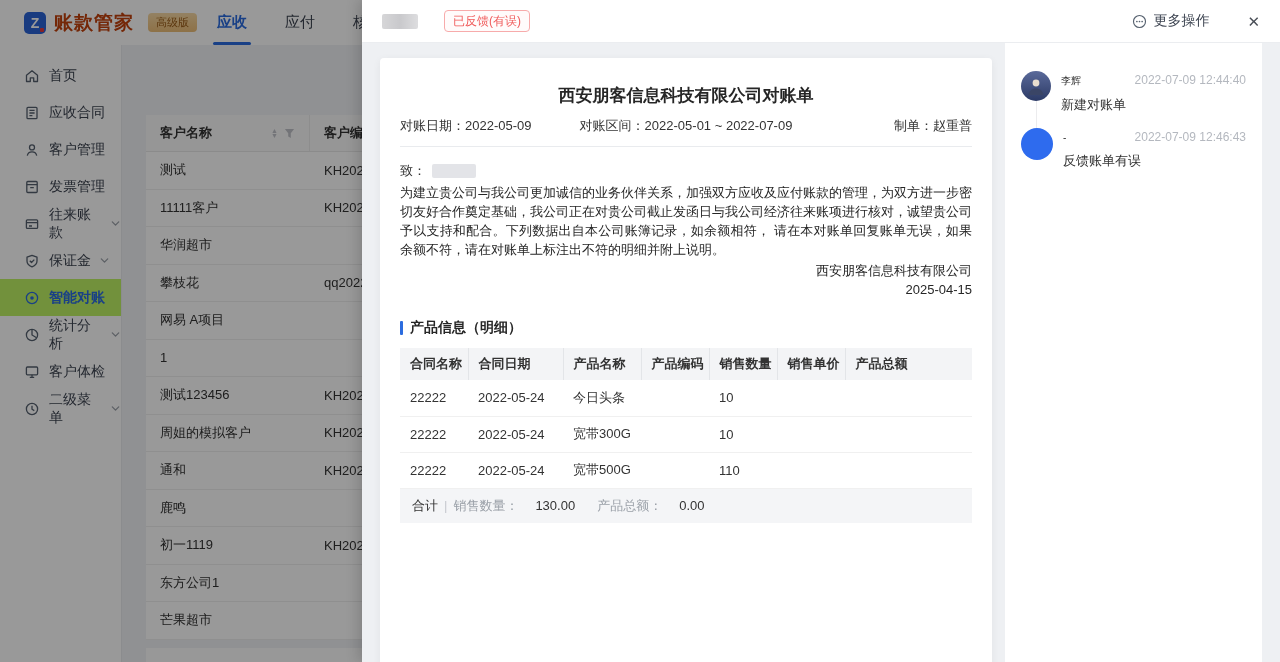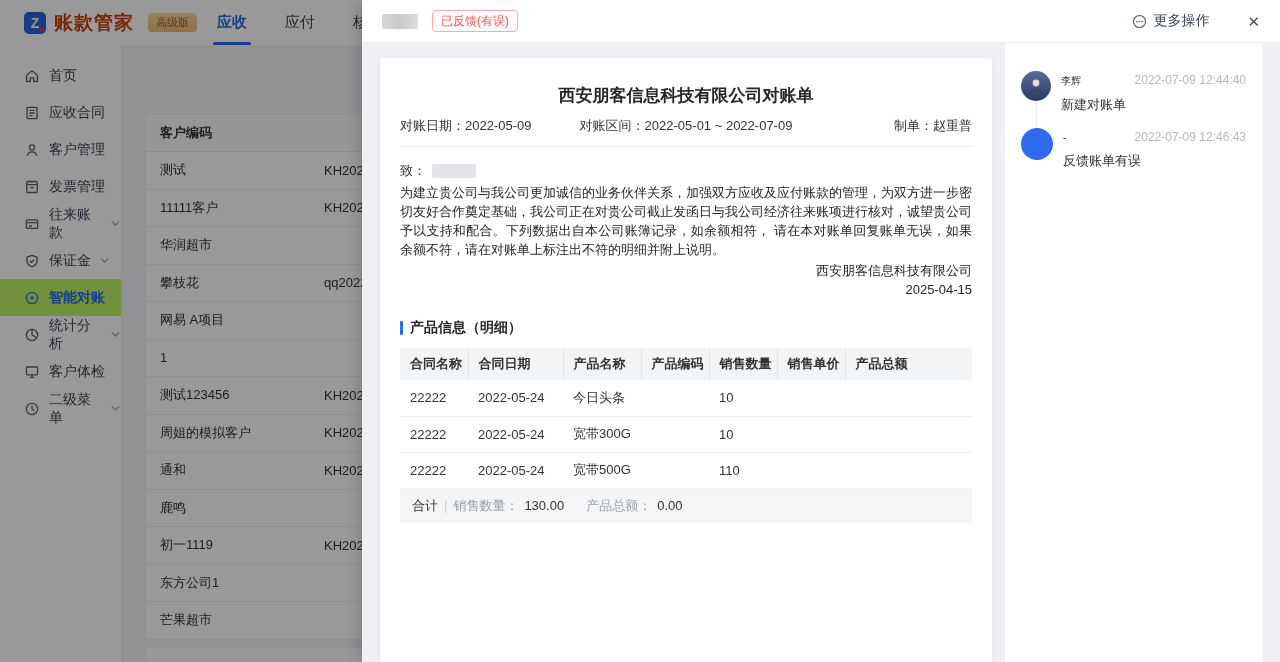--- a/index.html
+++ b/index.html
@@ -40,21 +40,21 @@
   .c-row { display:flex; height:37.5px; border-bottom:1px solid #efefef; font-size:13px; }
   .c-cell { display:flex; align-items:center; padding:0 14px; white-space:nowrap; overflow:hidden; }
   .c-cell.name { width:164px; }
   .pagination-bar { position:absolute; left:23px; top:603px; width:560px; height:14px; background:#fdfdfd; }
 
   
   .mask { position:absolute; inset:0; background:rgba(0,0,0,0.40); z-index:10; }
 
   
   .drawer { position:absolute; top:0; left:362px; width:918px; height:662px; background:#fff; z-index:20; box-shadow:-4px 0 12px rgba(0,0,0,0.15); }
-  .drawer-header { height:43px; display:flex; align-items:center; padding:0 20px; border-bottom:1px solid #ebedf0; background:#fff; }
+  .drawer-header { height:43px; display:flex; align-items:center; padding:0 20px; border-bottom:1px solid #ebedf0; background:#fff;gap:12px; }
   .redact { background:linear-gradient(90deg,#d6d6d8,#c9c9cc,#dddddf); border-radius:2px; filter:blur(0.6px); }
   .redact.title { width:36px; height:15px; margin-right:14px; }
   .status-badge { font-size:12px; color:#f05b5b; border:1px solid #f7abab; background:#fffbfb; border-radius:4px; padding:2px 8px; line-height:16px; }
   .header-right { margin-left:auto; display:flex; align-items:center; }
   .more-btn { display:flex; align-items:center; gap:6px; font-size:14px; color:#3c4350; cursor:pointer; }
   .more-btn .ic svg { width:15px; height:15px; display:block; color:#55606e; }
   .close-btn { margin-left:38px; font-size:15px; color:#4a4f57; cursor:pointer; line-height:1; }
 
   .drawer-body { position:relative; height:619px; background:#eef0f3; overflow:hidden; }
 
@@ -76,21 +76,21 @@
 
   table.prod { margin-top:11px; width:100%; border-collapse:collapse; table-layout:fixed; font-size:13px; }
   table.prod thead td { background:#f3f4f6; height:32px; padding:0 10px; font-weight:600; color:#333; border-right:1px solid #e3e5e8; white-space:nowrap; overflow:hidden; }
   table.prod thead td:last-child { border-right:none; }
   table.prod tbody td { height:36px; padding:0 10px; border-bottom:1px solid #f0f0f0; color:#333; white-space:nowrap; overflow:hidden; }
   .prod-summary { margin-top:0; height:34px; background:#f4f5f7; display:flex; align-items:center; padding:0 12px; font-size:13px; }
   .prod-summary .dark { color:#333; }
   .prod-summary .lite { color:#9aa0a8; }
   .prod-summary .sep { margin:0 6px; color:#c6c9cf; }
   .prod-summary .gap { width:22px; }
-  .prod-summary .v { margin-left:6px; }
+  .prod-summary .v { margin-left:17px; }
 
   .timeline-panel { position:absolute; left:643px; top:0; width:257px; height:100%; background:#fff; padding:28px 16px 0 16px; }
   .tl-item { position:relative; display:flex; gap:10px; padding-bottom:14px; }
   .tl-item .avatar { position:relative; z-index:2; width:30px; height:30px; border-radius:50%; flex:0 0 30px; display:flex; align-items:center; justify-content:center; overflow:hidden; }
   .avatar.photo { background:linear-gradient(180deg,#5a6a9a 0%,#2c3a66 100%); }
   .avatar.photo svg { width:22px; height:22px; }
   .avatar.dot { background:#2e6bee; width:32px; height:32px; flex:0 0 32px; }
   .tl-item:not(:last-child)::before { content:""; position:absolute; left:15px; top:30px; bottom:-2px; width:1px; background:#ececee; z-index:1; }
   .tl-main { flex:1; min-width:0; padding-top:2px; }
   .tl-top { display:flex; align-items:baseline; justify-content:space-between; }
@@ -224,20 +224,34 @@
           <svg viewBox="0 0 12 12" fill="none" stroke="currentColor" stroke-width="1.4" stroke-linecap="round" stroke-linejoin="round">
             <path d="M2.5 4.2 6 7.8l3.5-3.6"></path>
           </svg>
         </span>
       </div>
     </aside>
 
   <main class="content">
     <div class="cust-table">
       <div class="c-header">
+        <div class="c-hcell name">
+          <span>客户名称</span>
+          <span class="sorters">
+            <span class="caret-col">
+                <span>▲</span>
+                <span>▼</span>
+              </span>
+            <span class="funnel">
+              <svg viewBox="0 0 12 12">
+                  <path d="M1 1h10L7.4 5.8V11L4.6 9.4V5.8z" fill="currentColor"></path>
+                </svg>
+            </span>
+          </span>
+        </div>
         <div class="c-hcell">
           <span>客户编码</span>
         </div>
       </div>
       <div id="custRows">
           <div class="c-row">
             <div class="c-cell name">测试</div>
             <div class="c-cell">KH202</div>
           </div>
           <div class="c-row">

